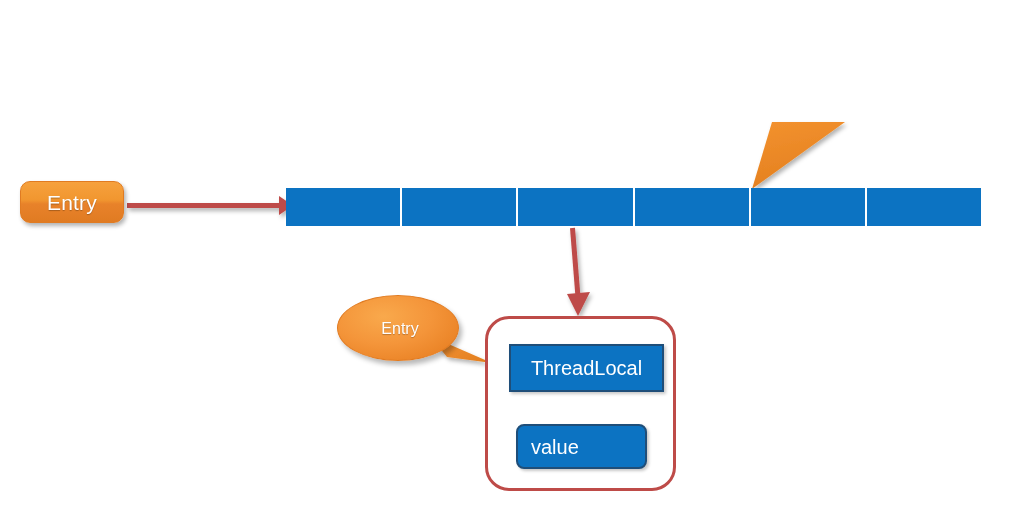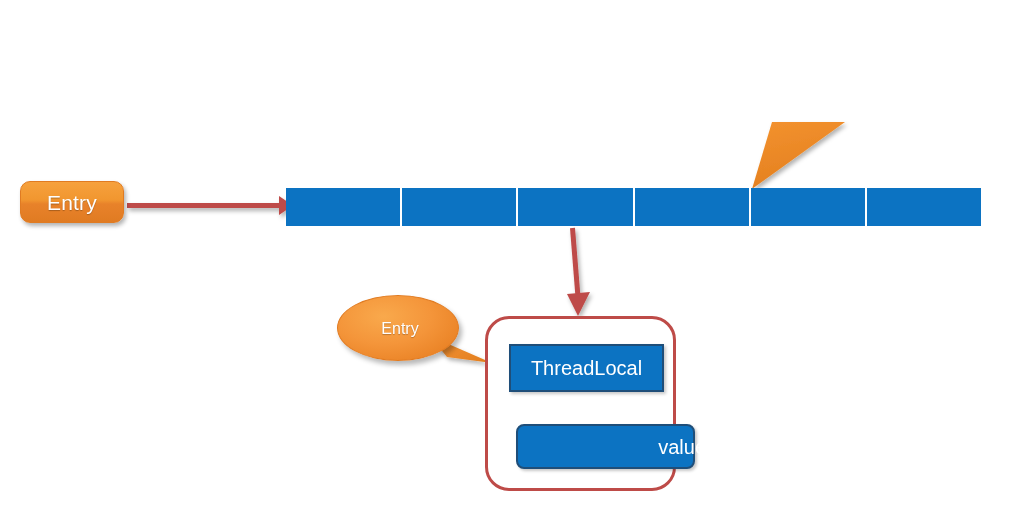--- a/index.html
+++ b/index.html
@@ -148,29 +148,29 @@
   }
   .tl-box .lbl {
     color: #ffffff;
     font-size: 20px;
     line-height: 1;
   }
   .value-box {
     position: absolute;
     left: 516px;
     top: 424px;
-    width: 179px;
+    width: 131px;
     height: 45px;
     background: #0c73c2;
     border: 2px solid #1f4e79;
     border-radius: 8px;
     box-sizing: border-box;
     display: flex;
     align-items: center;
-    justify-content: flex-end;
+    justify-content: flex-start;
     box-shadow: 2px 2px 3px rgba(0,0,0,0.22);
   }
   .value-box .lbl {
     color: #ffffff;
     font-size: 20px;
     line-height: 1;
     transform: translateX(13px);
   }
 </style>
 </head>

